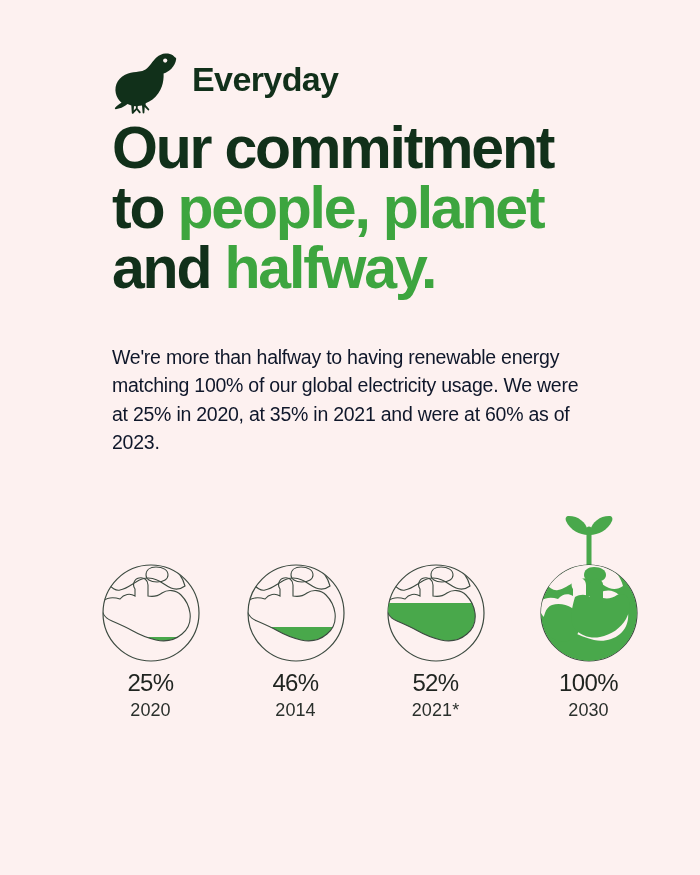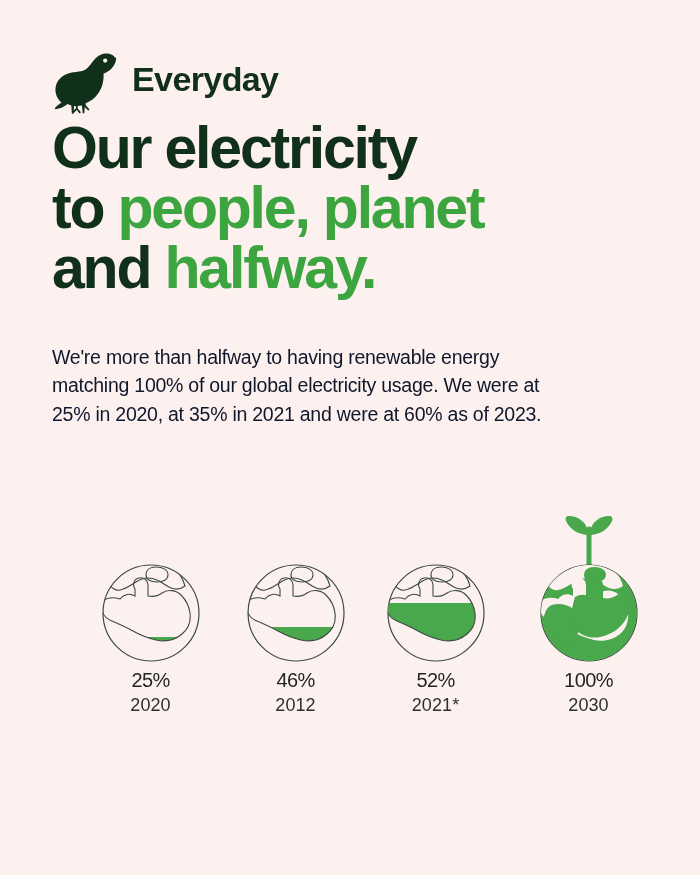--- a/index.html
+++ b/index.html
@@ -16,21 +16,21 @@
     color: #11301a;
     -webkit-font-smoothing: antialiased;
     overflow: hidden;
   }
 
   .poster {
     position: relative;
     width: 700px;
     height: 660px;
     background: #fdf1f0;
-    padding: 0 52px;
+    padding: 0 112px;
   }
 
   
   .brand {
     display: flex;
     align-items: center;
     gap: 14px;
     padding-top: 62px;
     height: 96px;
   }
@@ -97,21 +97,21 @@
 
   .globe-art {
     width: 122px;
     height: 160px;
     margin: 0 auto;
     display: block;
   }
 
   .globe-pct {
     margin-top: 4px;
-    font-size: 20px;
+    font-size: 24px;
     font-weight: 400;
     letter-spacing: -0.6px;
     color: #1f2420;
   }
 
   .globe-year {
     margin-top: 3px;
     font-size: 18px;
     font-weight: 400;
     letter-spacing: 0.1px;
@@ -138,21 +138,21 @@
     <svg class="brand-bird" viewBox="0 0 66 72" aria-hidden="true">
       <path fill="#11301a" d="M60.8 12.2c-2.0-1.2-4.6-1.9-7.4-1.7-3.2 0.2-6.2 1.6-8.7 3.7-2.2 1.9-3.9 4.3-5.6 6.6-1.6 2.2-3.3 4.2-5.6 5.6-2.0 1.2-4.3 1.8-6.6 2.2-3.6 0.6-7.3 0.7-10.8 1.8-4.2 1.3-8.0 4.0-10.3 7.8-2.2 3.6-2.9 8.0-2.0 12.1 0.8 3.7 2.9 7.0 5.7 9.4-2.4 1.3-4.6 3.0-6.4 5.1-0.5 0.6-0.1 1.5 0.7 1.4 2.6-0.3 5.2-1.1 7.5-2.4 1.5-0.8 2.9-1.8 4.2-2.9 1.2 0.6 2.5 1.1 3.8 1.5l0.5 7.5c0.0 0.5 0.4 0.9 0.9 0.9 0.5 0 0.9-0.4 0.9-0.9l0.4-6.9c0.7 0.1 1.3 0.2 2.0 0.2l-0.1 2.1-3.4 3.5c-0.4 0.4-0.3 1.0 0.1 1.3 0.4 0.3 0.9 0.2 1.2-0.1l2.9-3.0 2.4 2.9c0.3 0.4 0.9 0.4 1.3 0.1 0.4-0.3 0.4-0.9 0.1-1.3l-2.9-3.5 0.2-2.1c1.4-0.1 2.8-0.3 4.2-0.6l0.6 7.0c0.0 0.5 0.4 0.9 0.9 0.9 0.5 0 0.9-0.4 0.9-0.9l0.3-5.6 3.0 3.2c0.3 0.4 0.9 0.4 1.3 0.1 0.4-0.3 0.4-0.9 0.1-1.3l-3.5-4.0 0.1-1.7c2.4-0.9 4.7-2.1 6.8-3.7 4.4-3.3 7.6-8.0 9.4-13.2 1.4-4.1 1.9-8.5 1.7-12.8 2.9-1.0 5.6-2.6 7.8-4.8 2.6-2.6 4.3-6.0 4.8-9.6 0.1-0.6-0.2-1.2-0.7-1.5l-0.3-0.2z"></path>
       <circle fill="#fdf1f0" cx="53.2" cy="17.6" r="2.1"></circle>
     </svg>
     <div class="brand-words">
       <span>Everyday</span>
     </div>
   </div>
 
   <h1 class="headline">
-    <span class="line">Our electricity</span>
+    <span class="line">Our commitment</span>
     <span class="line"><span>to </span><span class="accent">people, planet</span></span>
     <span class="line"><span>and </span><span class="accent">halfway.</span></span>
   </h1>
 
   <p class="body-copy">We're more than halfway to having renewable energy matching 100% of our global electricity usage. We were at 25% in 2020, at 35% in 2021 and were at 60% as of 2023.</p>
 
   <div class="globes">
 
     <div class="globe-item g1">
       <svg class="globe-art" viewBox="0 0 122 160">
@@ -216,21 +216,21 @@
             </g>
           <g clip-path="url(#isle2)">
               <rect x="0" y="122" width="122" height="50" fill="#49a84b"></rect>
             </g>
           <path d="M13 96 C18 92 24 92 30 94 C34 89 40 88 45 91 L45 84 C42 80 44 74 49 73 C54 72 58 75 58 80 L58 91 C63 92 68 91 72 88 C78 84 86 85 91 90 C96 95 99 101 100 108 C101 116 98 124 92 129 C85 135 75 137 66 135 C58 133 50 130 43 126 C36 122 29 119 22 116 C17 114 13 110 12 105 Z" fill="none" stroke="#3c4a40" stroke-width="1.1"></path>
           <path d="M18 78 C24 66 34 58 46 55 C58 52 71 54 81 61 C88 66 93 73 95 81 C91 84 86 85 81 83 C76 81 72 77 67 75 C60 72 52 73 46 77 C41 80 36 84 30 85 C26 86 21 83 18 78 Z" fill="none" stroke="#3c4a40" stroke-width="1.1"></path>
           <path d="M56 70 C56 65 60 62 66 62 C73 62 78 65 78 70 C78 74 74 77 67 77 C60 77 56 74 56 70 Z" fill="none" stroke="#3c4a40" stroke-width="1.1"></path>
         </g>
       </svg>
       <div class="globe-pct">46%</div>
-      <div class="globe-year">2012</div>
+      <div class="globe-year">2014</div>
     </div>
 
     <div class="globe-item g3">
       <svg class="globe-art" viewBox="0 0 122 160">
         <defs>
           <clipPath id="disc3">
               <circle cx="61" cy="108" r="48"></circle>
             </clipPath>
           <clipPath id="land3">
             <path d="M13 96 C18 92 24 92 30 94 C34 89 40 88 45 91 L45 84 C42 80 44 74 49 73 C54 72 58 75 58 80 L58 91 C63 92 68 91 72 88 C78 84 86 85 91 90 C96 95 99 101 100 108 C101 116 98 124 92 129 C85 135 75 137 66 135 C58 133 50 130 43 126 C36 122 29 119 22 116 C17 114 13 110 12 105 Z"></path>

